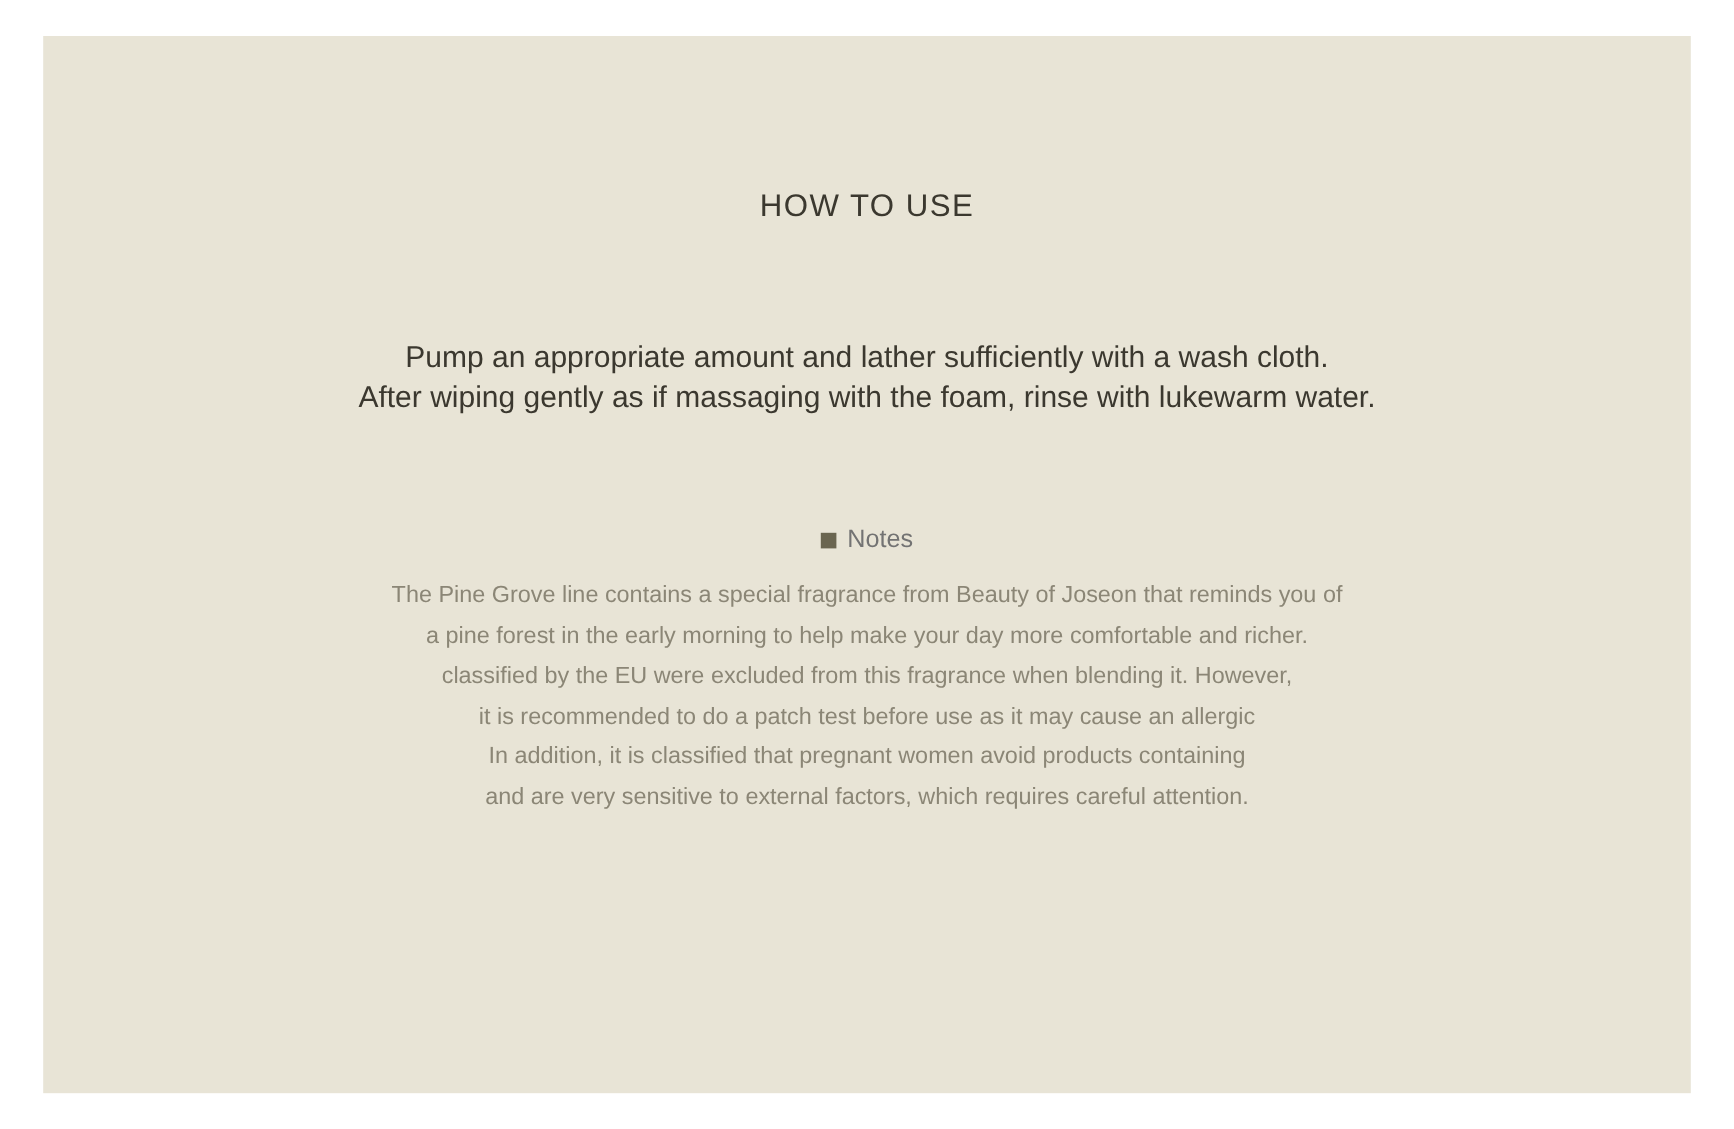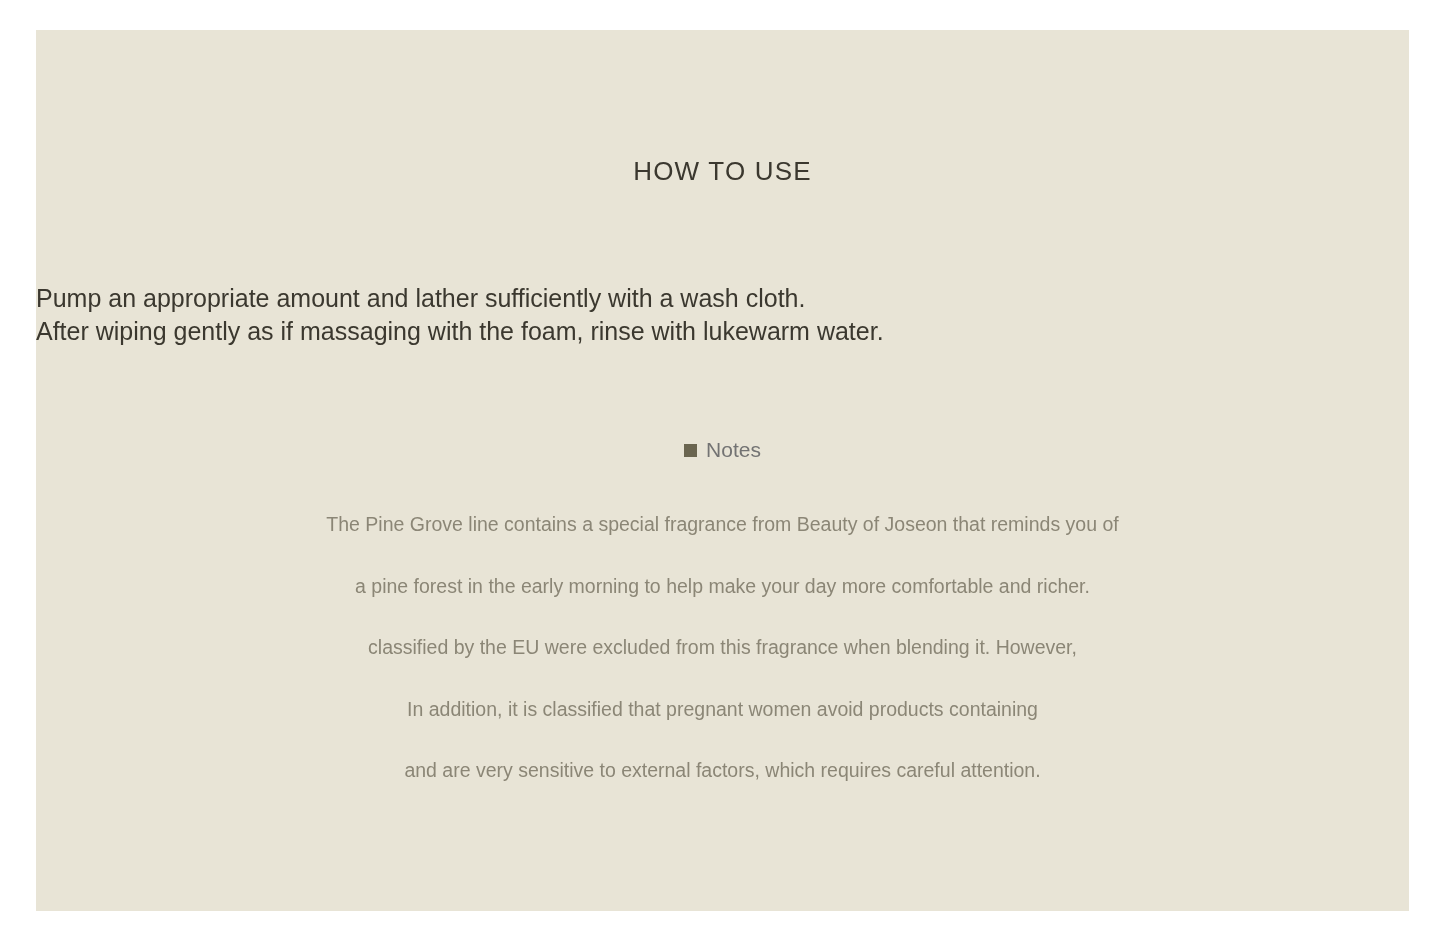--- a/index.html
+++ b/index.html
@@ -31,20 +31,21 @@
     font-size: 26px;
     font-weight: normal;
     letter-spacing: 1.2px;
     color: #3b382f;
   }
   .usage {
     position: absolute;
     left: 0;
     top: 252px;
     width: 100%;
+    text-align: center;
     font-size: 25px;
     line-height: 1.32;
     color: #3b382f;
   }
   .usage .line {
     display: block;
   }
   .notes-head {
     position: absolute;
     left: 0;
@@ -71,21 +72,20 @@
     left: 0;
     top: 450px;
     width: 100%;
     text-align: center;
     font-size: 19.5px;
     line-height: 1.72;
     color: #8b8676;
   }
   .notes-body .line {
     display: block;
-    margin-top: 28px;
   }
 </style>
 </head>
 <body>
 
 <div class="panel">
 
   <div class="heading">HOW TO USE</div>
 
   <div class="usage">
@@ -95,17 +95,18 @@
 
   <div class="notes-head">
     <span class="notes-square"></span>
     <span>Notes</span>
   </div>
 
   <div class="notes-body">
     <span class="line">The Pine Grove line contains a special fragrance from Beauty of Joseon that reminds you of</span>
     <span class="line">a pine forest in the early morning to help make your day more comfortable and richer.</span>
     <span class="line">classified by the EU were excluded from this fragrance when blending it. However,</span>
+    <span class="line">it is recommended to do a patch test before use as it may cause an allergic</span>
     <span class="line">In addition, it is classified that pregnant women avoid products containing</span>
     <span class="line">and are very sensitive to external factors, which requires careful attention.</span>
   </div>
 
 </div>
 
 </body></html>

